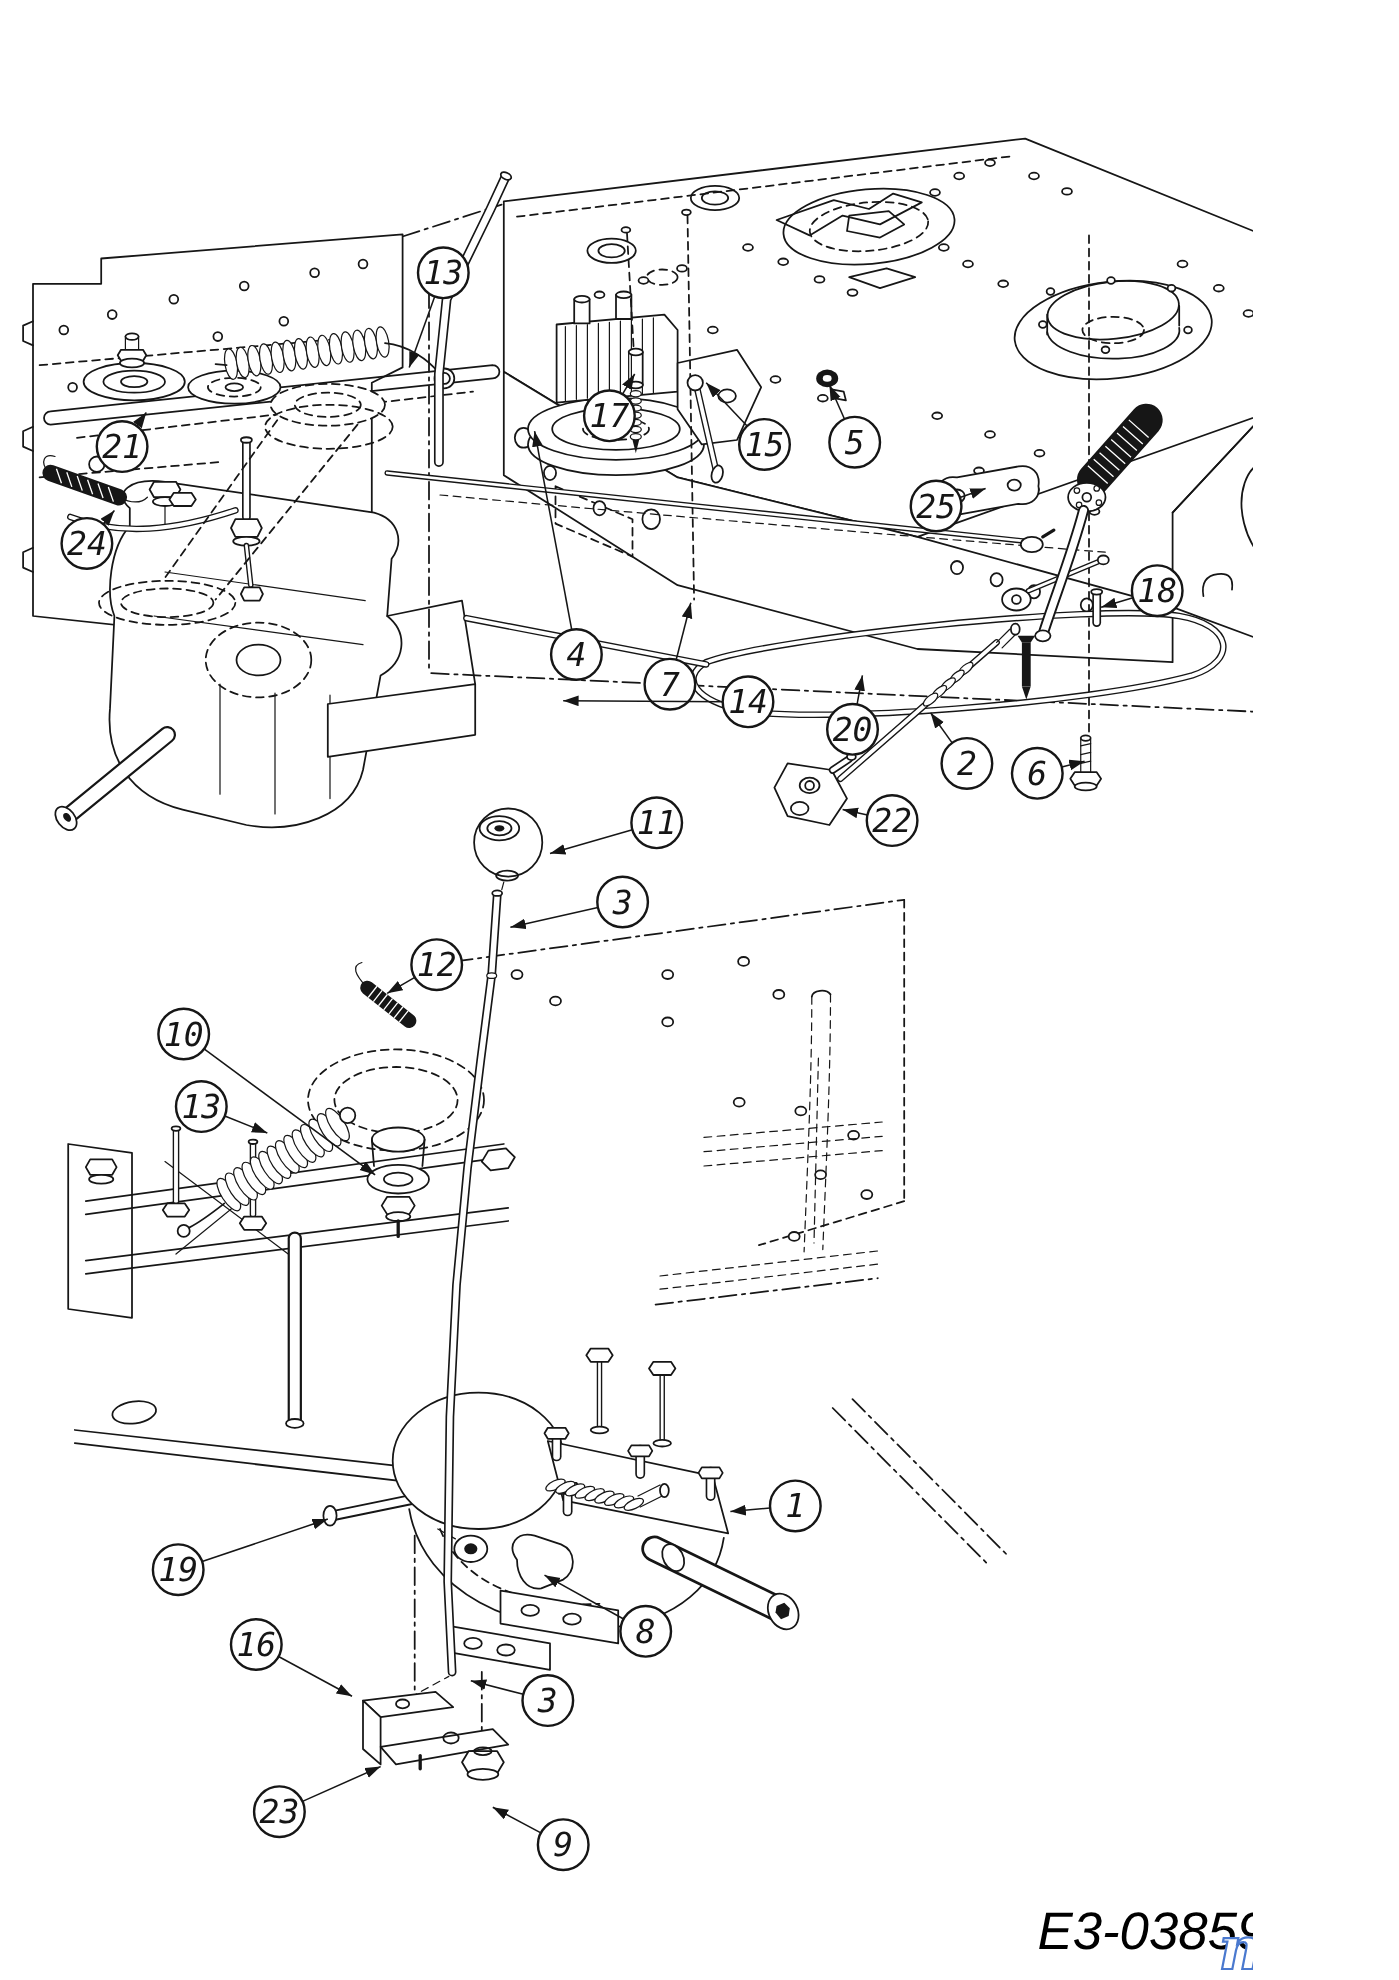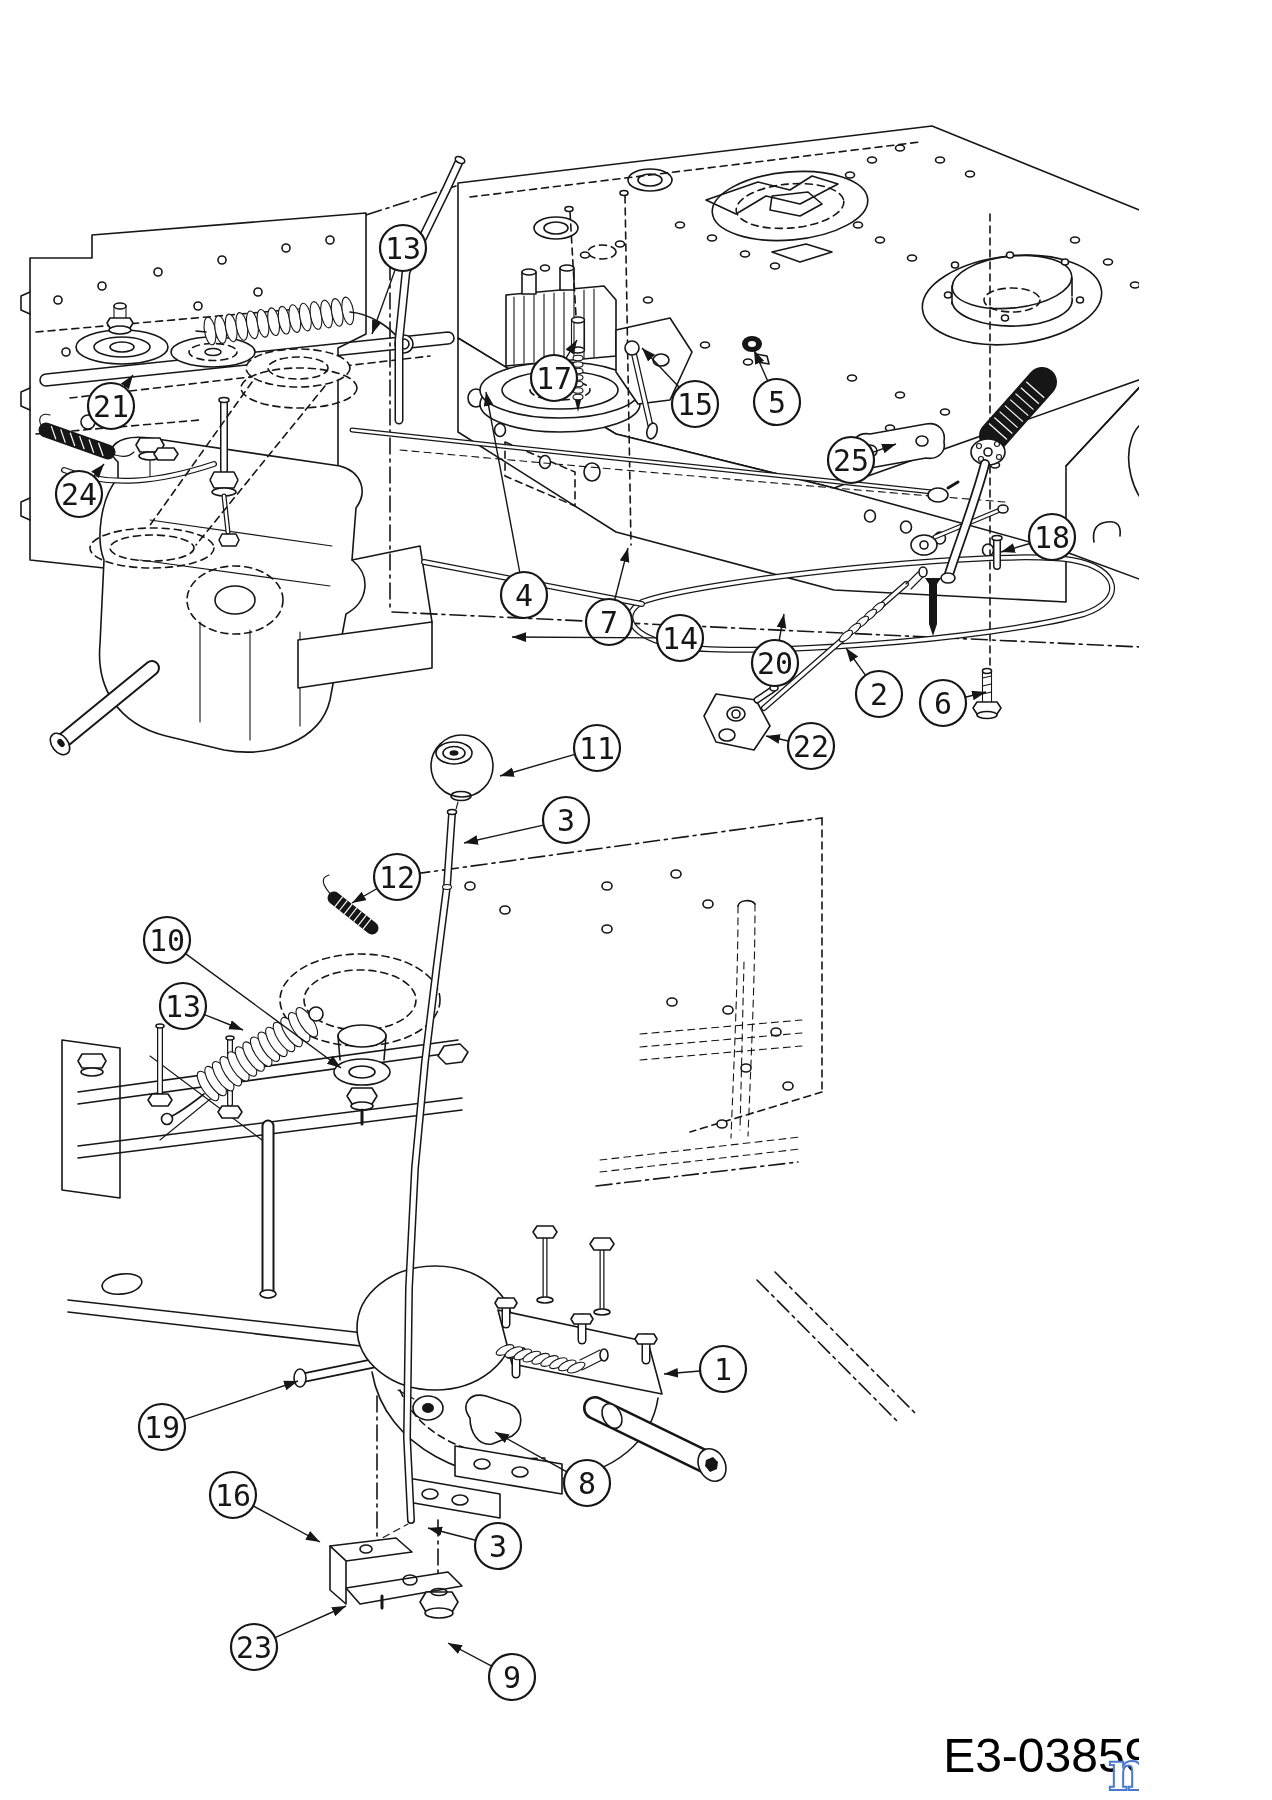--- a/index.html
+++ b/index.html
@@ -1,16 +1,16 @@
 <!DOCTYPE html>
 <html><head>
 <meta charset="utf-8">
 <style>
   html,body{margin:0;padding:0;background:#ffffff;}
-  .page{position:relative;width:1139px;height:1800px;background:#fff;overflow:hidden;}
+  .page{position:relative;width:1139px;height:1800px;background:#fff;overflow:hidden;font-style:italic;}
   svg{display:block;}
   .ln{stroke:#161616;fill:none;stroke-width:1.6;stroke-linecap:round;stroke-linejoin:round;}
   .lnthin{stroke:#161616;fill:none;stroke-width:1.1;stroke-linecap:round;}
   .wfill{fill:#ffffff;}
   .dark{fill:#161616;stroke:none;}
   .dash{stroke-dasharray:7 5;}
   .phan{stroke-dasharray:16 5 3 5;}
   .to{stroke:#161616;fill:none;stroke-linecap:round;stroke-linejoin:round;}
   .ti{stroke:#ffffff;fill:none;stroke-linecap:round;stroke-linejoin:round;}
   .wht{stroke:#ffffff;fill:none;stroke-width:1.2;}

